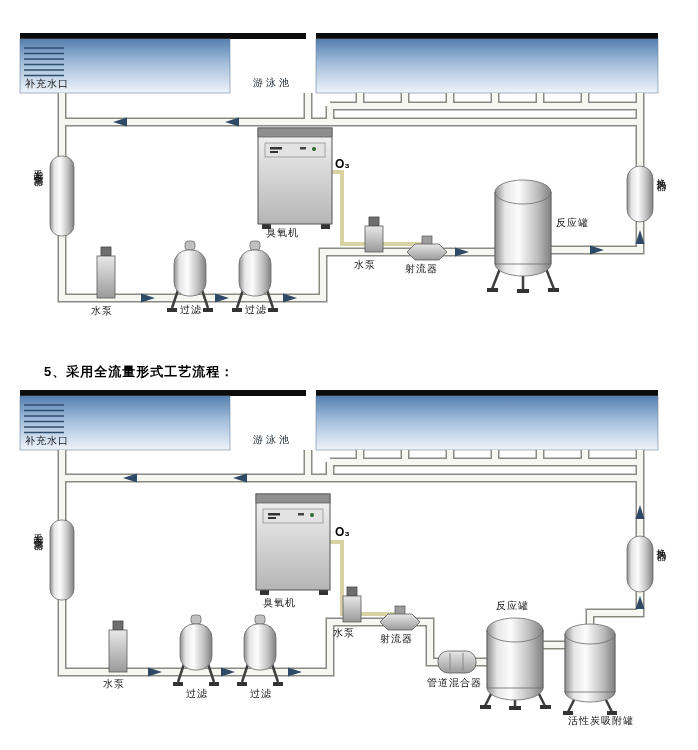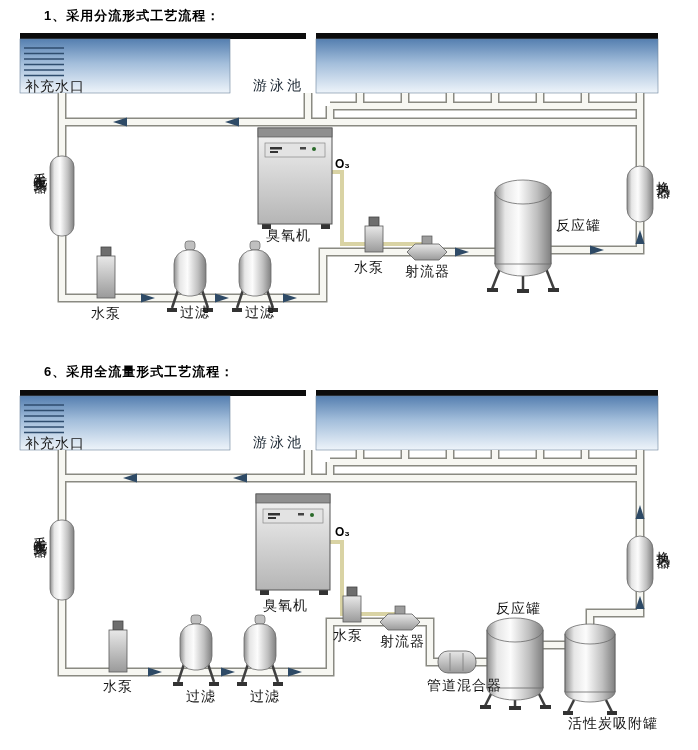--- a/index.html
+++ b/index.html
@@ -4,21 +4,21 @@
 <style>
   :root{
     --pool_top:#557fb0; --pool_mid:#a3bedb; --pool_bottom:#eef4fa;
     --pipe_outline:#8a8a82; --pipe_fill:#f7f7f2;
     --ozone_line:#d9d3a4; --arrow:#2e4a66;
   }
   html,body{margin:0;padding:0;background:#ffffff;}
   #stage{position:relative;width:698px;height:750px;background:#ffffff;overflow:hidden;
          font-family:"Liberation Sans","DejaVu Sans",sans-serif;}
   svg{position:absolute;left:0;top:0;}
-  .lbl{position:absolute;font-size:14px;color:#151515;white-space:nowrap;letter-spacing:1px;line-height:1.2;}
+  .lbl{position:absolute;font-size:10px;color:#151515;white-space:nowrap;letter-spacing:1px;line-height:1.2;}
   .lbl.v{writing-mode:vertical-rl;text-orientation:upright;letter-spacing:2px;}
   .lbl.title{font-size:13px;font-weight:bold;color:#000;letter-spacing:1px;}
   .lbl.poolname{letter-spacing:3px;color:#16222e;}
   .lbl.o3{font-size:12px;font-weight:bold;color:#000000;letter-spacing:0;}
   .pipe-outer{fill:none;stroke:var(--pipe_outline,#8a8a82);stroke-width:9;}
   .pipe-inner{fill:none;stroke:var(--pipe_fill,#f7f7f2);stroke-width:6;}
   .ozone-line{fill:none;stroke:var(--ozone_line,#d9d3a4);stroke-width:4;}
   .arrow{fill:var(--arrow,#2e4a66);stroke:none;}
   .vessel{fill:url(#gMetal);stroke:#6a6a6a;stroke-width:0.8;}
   .cab{fill:url(#gCab);stroke:#555;stroke-width:1;}
@@ -266,35 +266,34 @@
       <polygon class="arrow" points="247,473.5 247,482.5 233,478"></polygon>
       <polygon class="arrow" points="148,667.5 148,676.5 162,672"></polygon>
       <polygon class="arrow" points="221,667.5 221,676.5 235,672"></polygon>
       <polygon class="arrow" points="288,667.5 288,676.5 302,672"></polygon>
       <polygon class="arrow" points="635.5,519 644.5,519 640,505"></polygon>
       <polygon class="arrow" points="635.5,609 644.5,609 640,596"></polygon>
     </g>
   </g>
 </svg>
 
-<div class="lbl title" style="left:44px;top:8px;">1、采用分流形式工艺流程：</div>
 <div class="lbl" style="left:25px;top:78px;">补充水口</div>
 <div class="lbl poolname" style="left:253px;top:77px;">游泳池</div>
 <div class="lbl v" style="left:32px;top:161px;">毛发收集器</div>
 <div class="lbl" style="left:266px;top:227px;">臭氧机</div>
 <div class="lbl o3" style="left:335px;top:157px;">O₃</div>
 <div class="lbl" style="left:354px;top:259px;">水泵</div>
 <div class="lbl" style="left:405px;top:263px;">射流器</div>
 <div class="lbl" style="left:556px;top:217px;">反应罐</div>
 <div class="lbl v" style="left:655px;top:170px;">换热器</div>
 <div class="lbl" style="left:91px;top:305px;">水泵</div>
 <div class="lbl" style="left:180px;top:304px;">过滤</div>
 <div class="lbl" style="left:245px;top:304px;">过滤</div>
 
-<div class="lbl title" style="left:44px;top:364px;">6、采用全流量形式工艺流程：</div>
+<div class="lbl title" style="left:44px;top:364px;">5、采用全流量形式工艺流程：</div>
 <div class="lbl" style="left:25px;top:435px;">补充水口</div>
 <div class="lbl poolname" style="left:253px;top:434px;">游泳池</div>
 <div class="lbl v" style="left:32px;top:525px;">毛发收集器</div>
 <div class="lbl" style="left:263px;top:597px;">臭氧机</div>
 <div class="lbl o3" style="left:335px;top:525px;">O₃</div>
 <div class="lbl" style="left:333px;top:627px;">水泵</div>
 <div class="lbl" style="left:380px;top:633px;">射流器</div>
 <div class="lbl" style="left:427px;top:677px;">管道混合器</div>
 <div class="lbl" style="left:496px;top:600px;">反应罐</div>
 <div class="lbl" style="left:568px;top:715px;">活性炭吸附罐</div>

